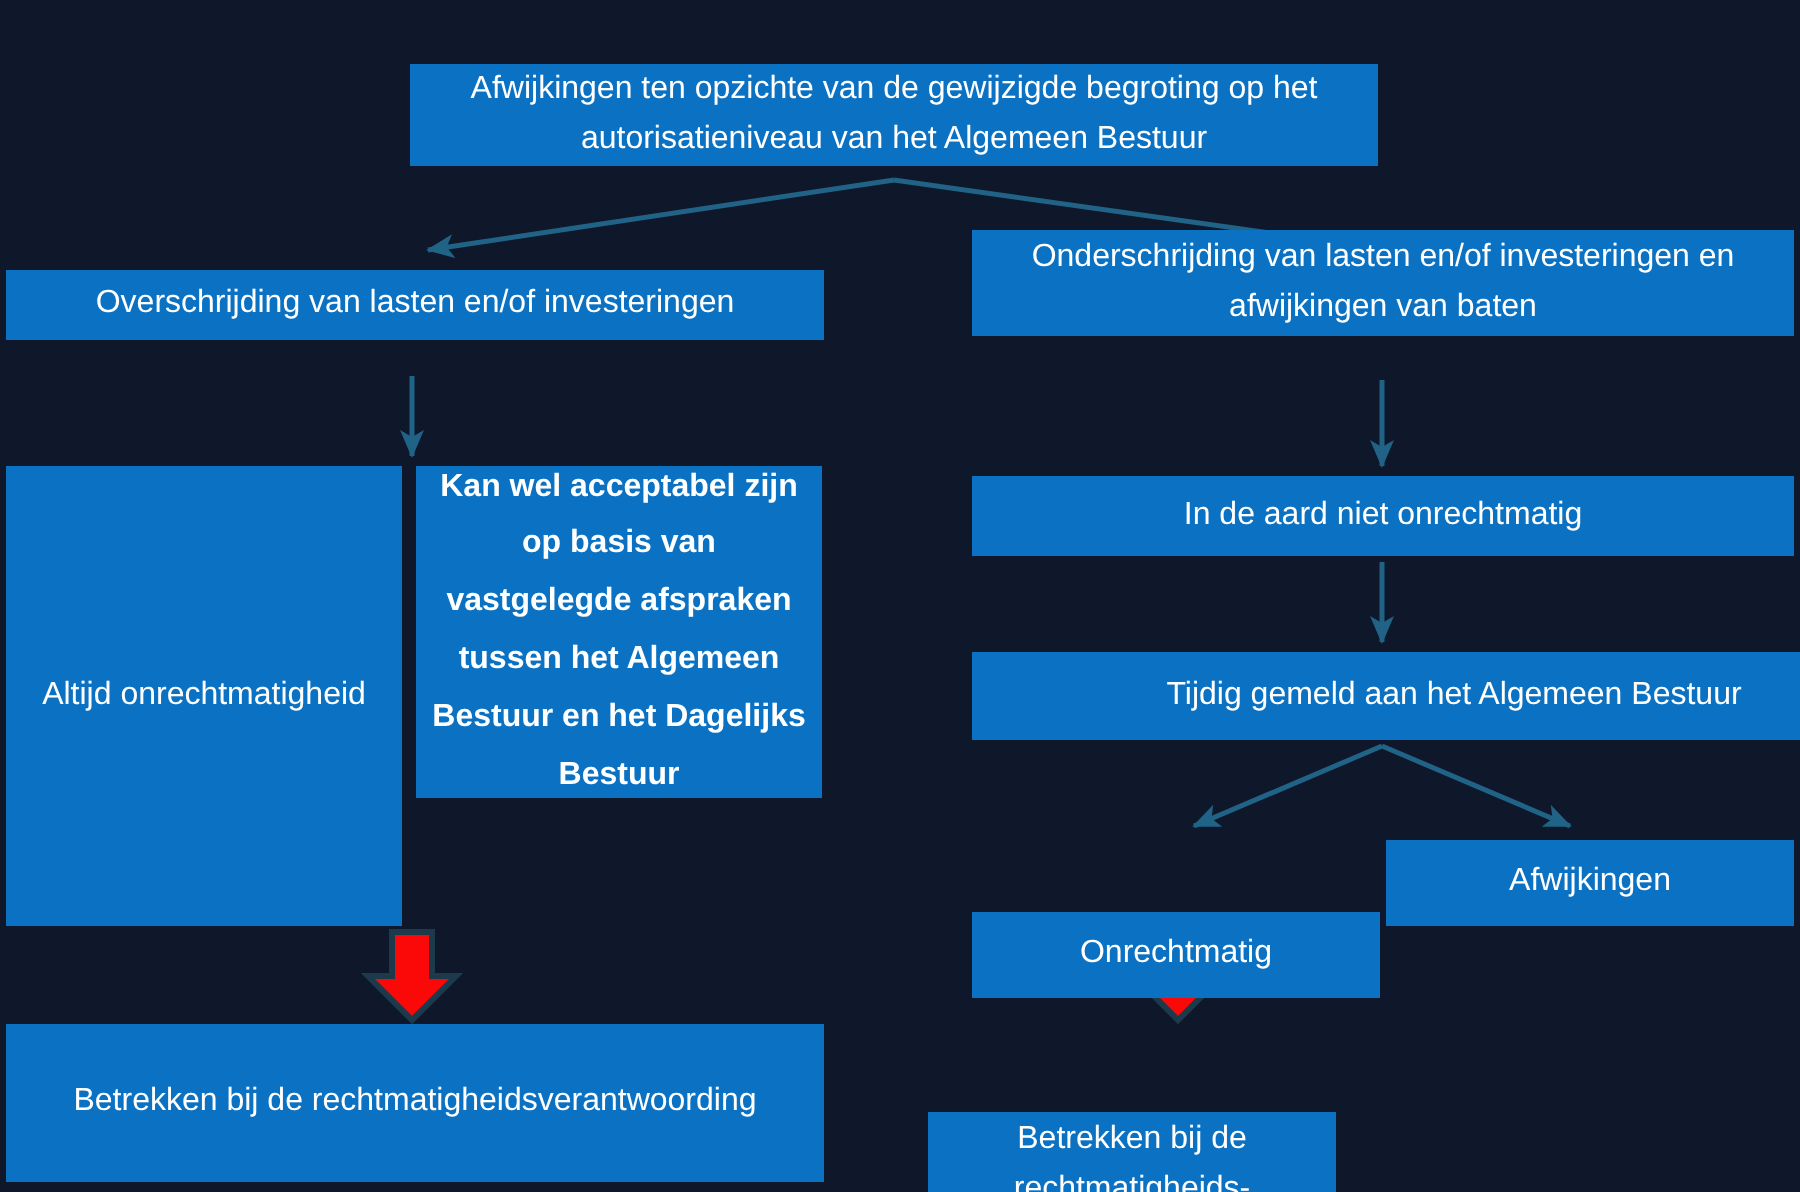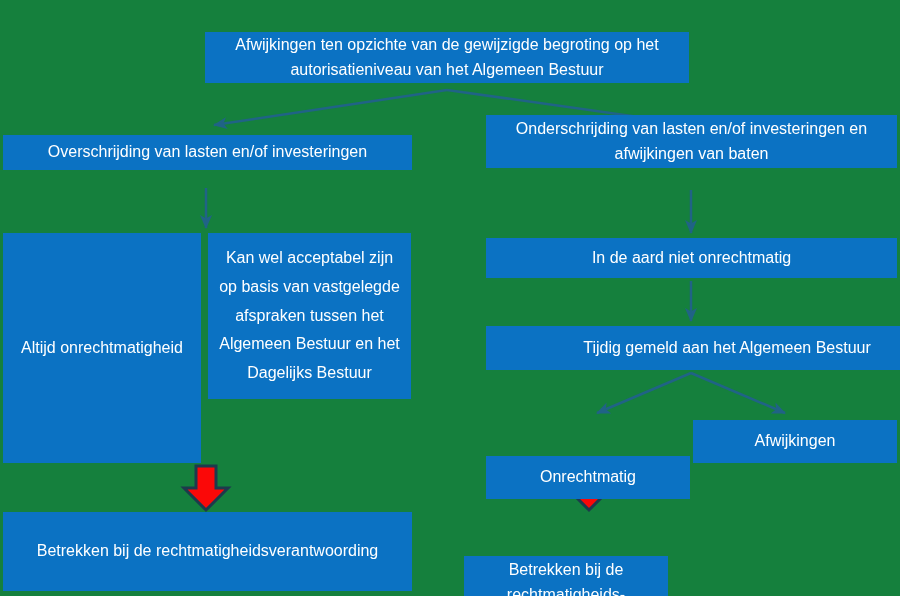--- a/index.html
+++ b/index.html
@@ -4,42 +4,42 @@
 <style>
   html, body {
     margin: 0;
     padding: 0;
     background: #000000;
   }
   #canvas {
     position: relative;
     width: 900px;
     height: 596px;
-    background: #15803d;
+    background: #0f172a;
     overflow: hidden;
     font-family: "Liberation Sans", sans-serif;
   }
   .box {
     position: absolute;
     background: #0b72c3;
     color: #ffffff;
     display: flex;
     align-items: center;
     justify-content: center;
     text-align: center;
     font-size: 16px;
     line-height: 1.55;
     box-sizing: border-box;
     padding: 4px 12px;
   }
   .box-topbox      { left: 205px; top: 32px;  width: 484px; height: 51px; }
   .box-leftheader  { left: 3px;   top: 135px; width: 409px; height: 35px; }
   .box-rightheader { left: 486px; top: 115px; width: 411px; height: 53px; }
   .box-altijd      { left: 3px;   top: 233px; width: 198px; height: 230px; padding: 4px 11px; }
-  .box-kanwel      { left: 208px; top: 233px; width: 203px; height: 166px; line-height: 1.8; padding: 4px 7px; }
+  .box-kanwel      { left: 208px; top: 233px; width: 203px; height: 166px; line-height: 1.8; padding: 4px 7px; font-weight: bold; }
   .box-inaard      { left: 486px; top: 238px; width: 411px; height: 40px; }
   .box-tijdig      { left: 486px; top: 326px; width: 482px; height: 44px; }
   .box-onrechtmatig{ left: 486px; top: 420px; width: 204px; height: 43px; margin-top: 36px; }
   .box-rechtmatig  { left: 693px; top: 420px; width: 204px; height: 43px; }
   .box-leftoutcome { left: 3px;   top: 512px; width: 409px; height: 79px; padding-left: 12px; }
   .box-rightoutcome{ left: 464px; top: 513px; width: 204px; height: 78px; line-height: 1.55; margin-top: 43px; }
   #arrow-layer {
     position: absolute;
     left: 0; top: 0;
     width: 900px;

